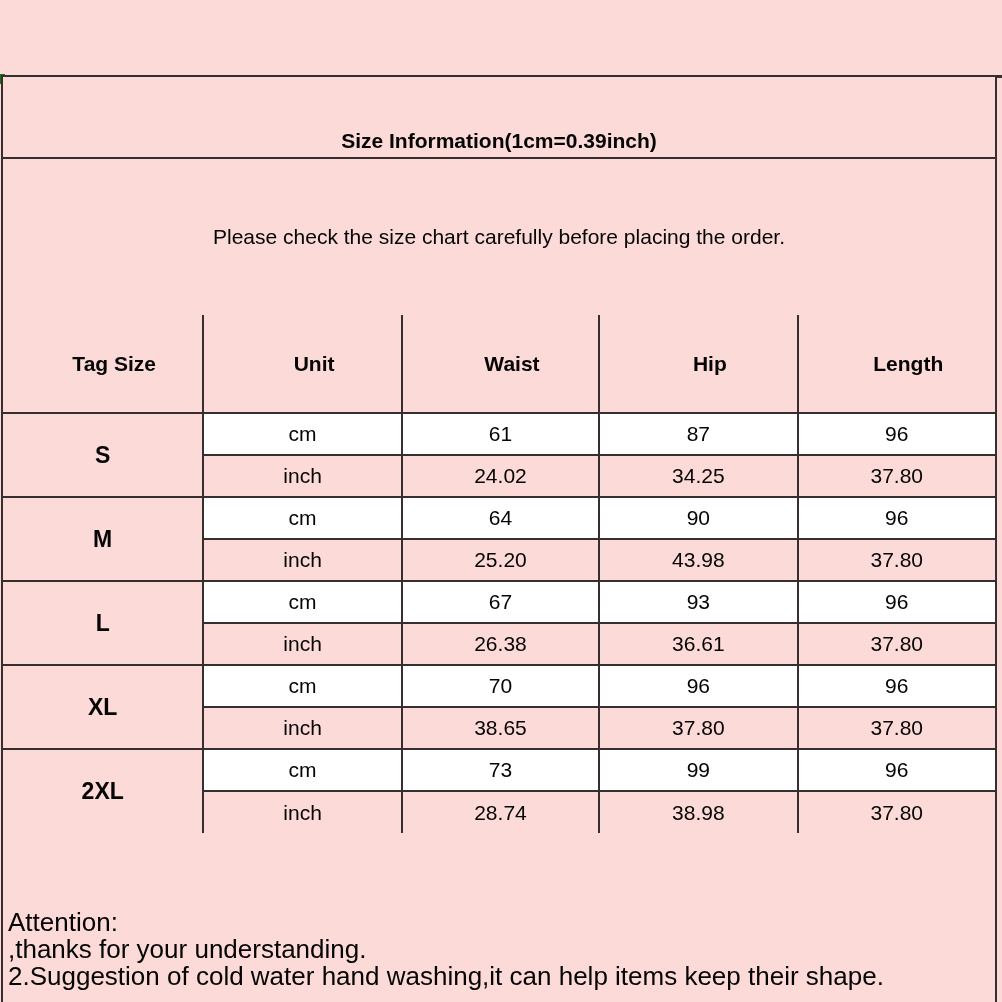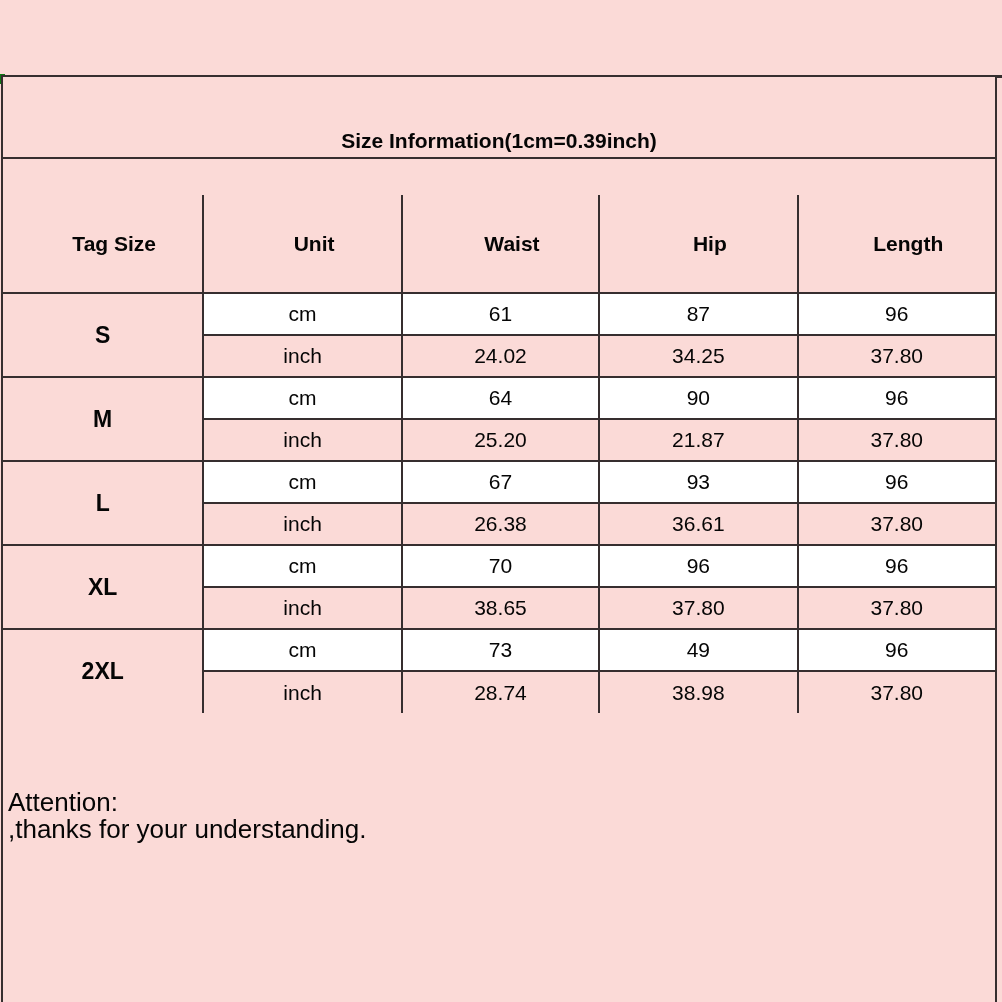--- a/index.html
+++ b/index.html
@@ -78,20 +78,21 @@
 </style>
 </head>
 <body>
 
 <div class="canvas">
   <div class="top-line"></div>
   <div class="green-mark"></div>
 
   <div class="panel">
     <div class="row-title">Size Information(1cm=0.39inch)</div>
+    <div class="row-subtitle">Please check the size chart carefully before placing the order.</div>
 
     <table class="size-table">
       <colgroup>
         <col class="c0">
           <col class="c1">
           <col class="c2">
           <col class="c3">
           <col class="c4">
       </colgroup>
       <thead>
@@ -120,21 +121,21 @@
           <tr class="row-cm">
             <td rowspan="2" class="size-cell">M</td>
             <td>cm</td>
             <td>64</td>
             <td>90</td>
             <td>96</td>
           </tr>
           <tr class="row-inch">
             <td>inch</td>
             <td>25.20</td>
-            <td>21.87</td>
+            <td>43.98</td>
             <td>37.80</td>
           </tr>
           <tr class="row-cm">
             <td rowspan="2" class="size-cell">L</td>
             <td>cm</td>
             <td>67</td>
             <td>93</td>
             <td>96</td>
           </tr>
           <tr class="row-inch">
@@ -153,32 +154,33 @@
           <tr class="row-inch">
             <td>inch</td>
             <td>38.65</td>
             <td>37.80</td>
             <td>37.80</td>
           </tr>
           <tr class="row-cm">
             <td rowspan="2" class="size-cell last-size">2XL</td>
             <td>cm</td>
             <td>73</td>
-            <td>49</td>
+            <td>99</td>
             <td>96</td>
           </tr>
           <tr class="row-inch">
             <td>inch</td>
             <td>28.74</td>
             <td>38.98</td>
             <td>37.80</td>
           </tr>
         </tbody>
     </table>
 
     <div class="attention">
       <div>Attention:</div>
       <div id="attention-lines">
           <div>,thanks for your understanding.</div>
+          <div>2.Suggestion of cold water hand washing,it can help items keep their shape.</div>
         </div>
     </div>
   </div>
 </div>
 
 </body></html>

